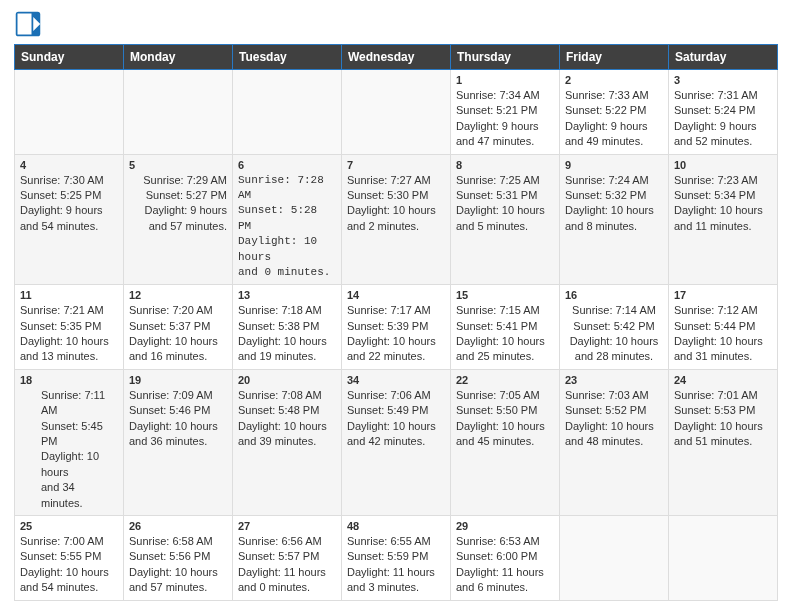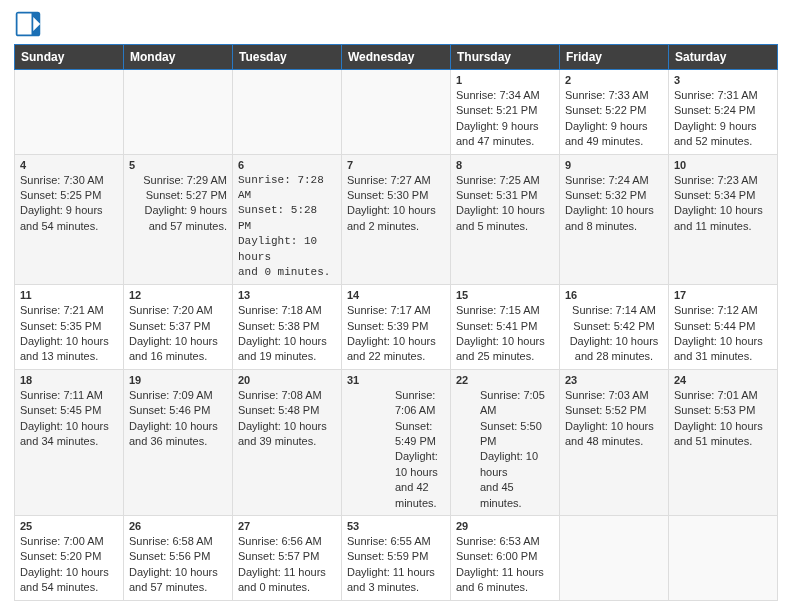--- a/index.html
+++ b/index.html
@@ -250,49 +250,49 @@
             <span class="day-num">17</span>
             <div class="cell-content" style="white-space: pre-line;">Sunrise: 7:12 AM
 Sunset: 5:44 PM
 Daylight: 10 hours
 and 31 minutes.</div>
           </td>
         </tr>
         <tr>
           <td>
             <span class="day-num">18</span>
-            <div class="cell-content" style="white-space: pre-line;">Sunrise: 7:11 AM
+            <div class="cell-content" style="white-space: pre-line; margin-left: 21px;">Sunrise: 7:11 AM
 Sunset: 5:45 PM
 Daylight: 10 hours
 and 34 minutes.</div>
           </td>
           <td>
             <span class="day-num">19</span>
             <div class="cell-content" style="white-space: pre-line;">Sunrise: 7:09 AM
 Sunset: 5:46 PM
 Daylight: 10 hours
 and 36 minutes.</div>
           </td>
           <td>
             <span class="day-num">20</span>
             <div class="cell-content" style="white-space: pre-line;">Sunrise: 7:08 AM
 Sunset: 5:48 PM
 Daylight: 10 hours
 and 39 minutes.</div>
           </td>
           <td>
-            <span class="day-num">31</span>
-            <div class="cell-content" style="white-space: pre-line; margin-left: 48px;">Sunrise: 7:06 AM
+            <span class="day-num">34</span>
+            <div class="cell-content" style="white-space: pre-line;">Sunrise: 7:06 AM
 Sunset: 5:49 PM
 Daylight: 10 hours
 and 42 minutes.</div>
           </td>
           <td>
             <span class="day-num">22</span>
-            <div class="cell-content" style="white-space: pre-line; margin-left: 24px;">Sunrise: 7:05 AM
+            <div class="cell-content" style="white-space: pre-line;">Sunrise: 7:05 AM
 Sunset: 5:50 PM
 Daylight: 10 hours
 and 45 minutes.</div>
           </td>
           <td>
             <span class="day-num">23</span>
             <div class="cell-content" style="white-space: pre-line;">Sunrise: 7:03 AM
 Sunset: 5:52 PM
 Daylight: 10 hours
 and 48 minutes.</div>
@@ -302,40 +302,40 @@
             <div class="cell-content" style="white-space: pre-line;">Sunrise: 7:01 AM
 Sunset: 5:53 PM
 Daylight: 10 hours
 and 51 minutes.</div>
           </td>
         </tr>
         <tr>
           <td>
             <span class="day-num">25</span>
             <div class="cell-content" style="white-space: pre-line;">Sunrise: 7:00 AM
-Sunset: 5:20 PM
+Sunset: 5:55 PM
 Daylight: 10 hours
 and 54 minutes.</div>
           </td>
           <td>
             <span class="day-num">26</span>
             <div class="cell-content" style="white-space: pre-line;">Sunrise: 6:58 AM
 Sunset: 5:56 PM
 Daylight: 10 hours
 and 57 minutes.</div>
           </td>
           <td>
             <span class="day-num">27</span>
             <div class="cell-content" style="white-space: pre-line;">Sunrise: 6:56 AM
 Sunset: 5:57 PM
 Daylight: 11 hours
 and 0 minutes.</div>
           </td>
           <td>
-            <span class="day-num">53</span>
+            <span class="day-num">48</span>
             <div class="cell-content" style="white-space: pre-line;">Sunrise: 6:55 AM
 Sunset: 5:59 PM
 Daylight: 11 hours
 and 3 minutes.</div>
           </td>
           <td>
             <span class="day-num">29</span>
             <div class="cell-content" style="white-space: pre-line;">Sunrise: 6:53 AM
 Sunset: 6:00 PM
 Daylight: 11 hours

